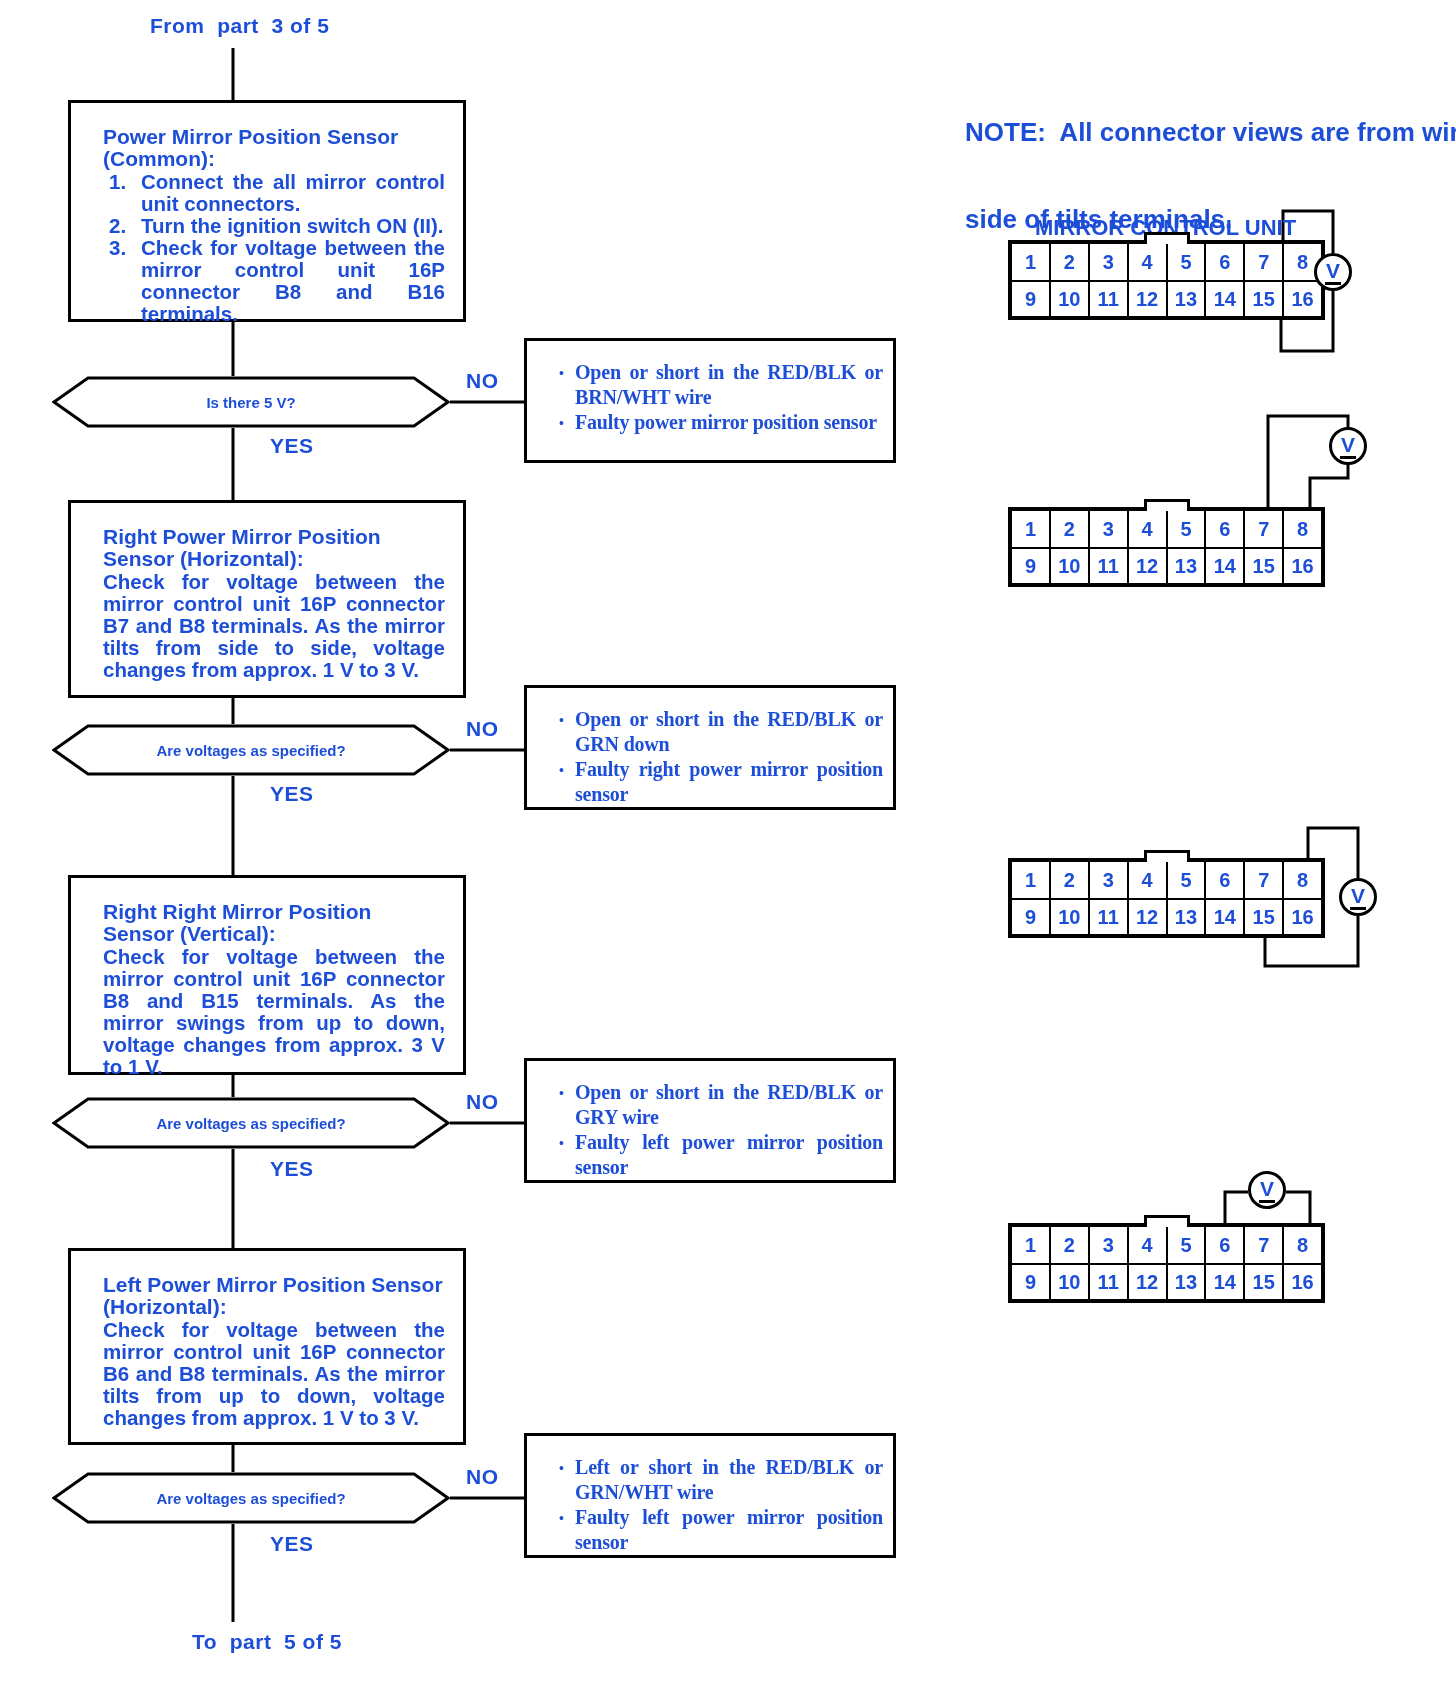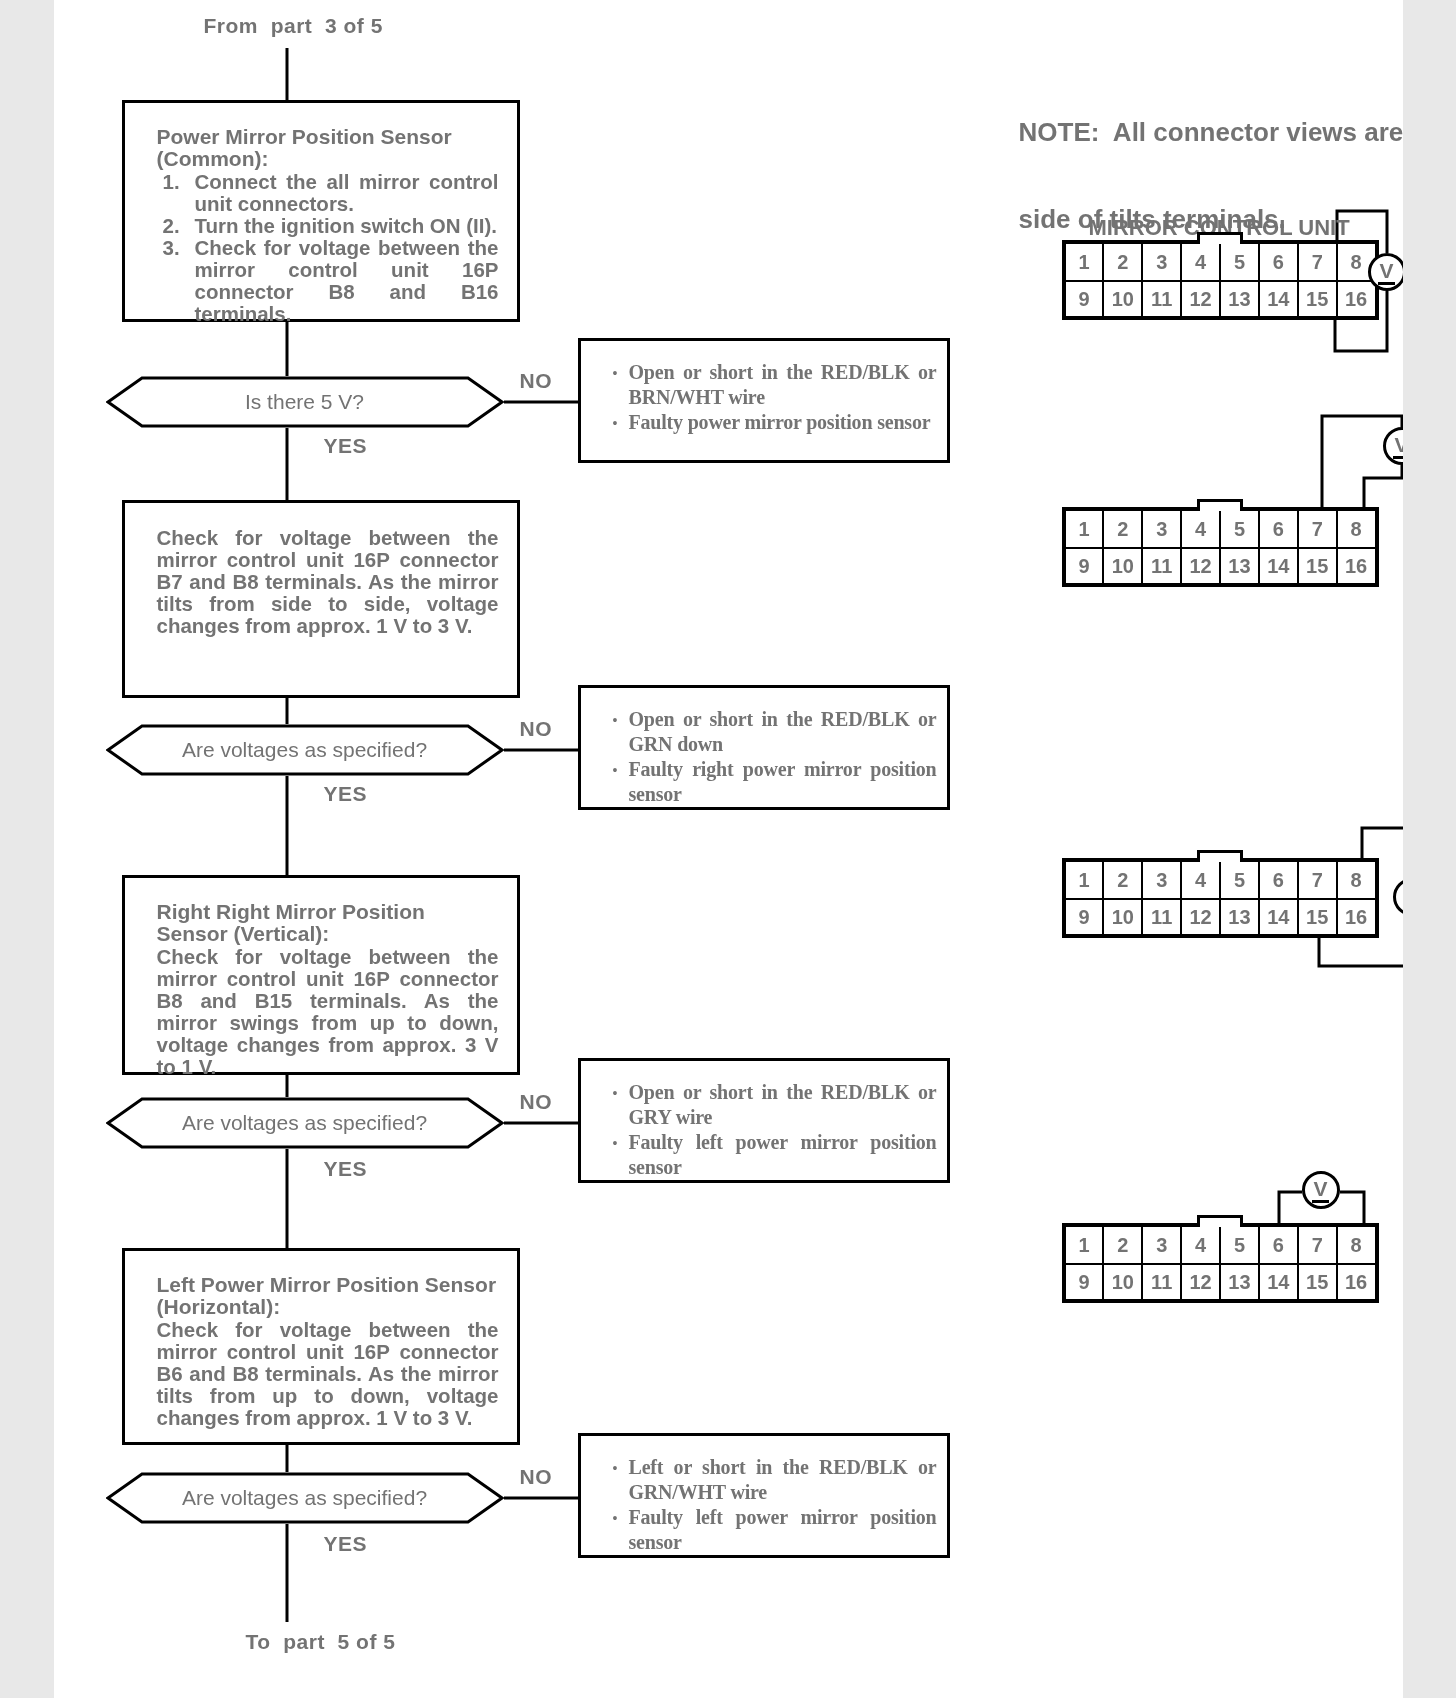--- a/index.html
+++ b/index.html
@@ -1,19 +1,19 @@
 <!DOCTYPE html>
 <html><head>
 <meta charset="utf-8">
 <style>
   * { margin:0; padding:0; box-sizing:border-box; }
   html,body { background:#e8e8e8; }
   .page {
-    position:relative; width:1349px; height:1698px;
-    background:#ffffff; color:#737373;
+    position:relative; width:1456px; height:1698px;
+    background:#ffffff; color:#1d4ed8;
     font-family:"Liberation Sans","DejaVu Sans",sans-serif;
     overflow:hidden; margin:0 auto;
   }
   svg.lines { position:absolute; left:0; top:0; width:1456px; height:1698px; }
   svg.lines path { stroke:#000; stroke-width:3; fill:none; }
 
   .lbl { position:absolute; font-size:21px; font-weight:600; white-space:pre; letter-spacing:.5px; }
 
   .pbox {
     position:absolute; left:68px; width:398px;
@@ -24,21 +24,21 @@
   .ptitle { font-weight:800; font-size:21px; margin-bottom:1px; }
   .pbody { text-align:justify; margin-top:1px; }
   ol.plist { list-style:none; counter-reset:n; margin-top:1px; }
   ol.plist li { position:relative; padding-left:38px; text-align:justify; }
   ol.plist li::before { counter-increment:n; content:counter(n) "."; position:absolute; left:6px; }
 
   .dec { position:absolute; left:52px; width:398px; height:52px; }
   .dec svg { position:absolute; inset:0; width:100%; height:100%; }
   .dec polygon { fill:#fff; stroke:#000; stroke-width:3; }
   .dtext { position:absolute; inset:0; display:flex; align-items:center; justify-content:center;
-           font-size:21px; font-weight:400; }
+           font-size:15px; font-weight:700; }
 
   .nbox {
     position:absolute; left:524px; width:372px; height:125px;
     border:3px solid #000; background:#fff;
     padding:19px 10px 8px 30px;
     font-size:20px; line-height:25px; font-weight:700; letter-spacing:-.2px;
   }
   .nbox ul { list-style:none;font-family:Liberation Serif, serif; }
   .nbox li { position:relative; padding-left:18px; text-align:justify; }
   .nbox li::before { content:"•"; position:absolute; left:2px; font-size:14px; top:1px; }
@@ -106,20 +106,21 @@
   <div class="lbl" style="left:466px;top:369px">NO</div>
   <div class="lbl" style="left:270px;top:434px">YES</div>
   <div class="nbox" style="top:338px">
     <ul>
         <li>Open or short in the RED/BLK or BRN/WHT wire</li>
         <li>Faulty power mirror position sensor</li>
       </ul>
   </div>
 
   <div class="pbox" style="top:500px;height:198px">
+    <div class="ptitle">Right Power Mirror Position Sensor (Horizontal):</div>
     <div class="pbody">Check for voltage between the mirror control unit 16P connector B7 and B8 terminals. As the mirror tilts from side to side, voltage changes from approx. 1 V to 3 V.</div>
   </div>
   <div class="dec" style="top:724px">
     <svg viewBox="0 0 398 52" preserveAspectRatio="none">
         <polygon points="2,26 36,2 362,2 396,26 362,50 36,50"></polygon>
       </svg>
     <span class="dtext">Are voltages as specified?</span>
   </div>
   <div class="lbl" style="left:466px;top:717px">NO</div>
   <div class="lbl" style="left:270px;top:782px">YES</div>

